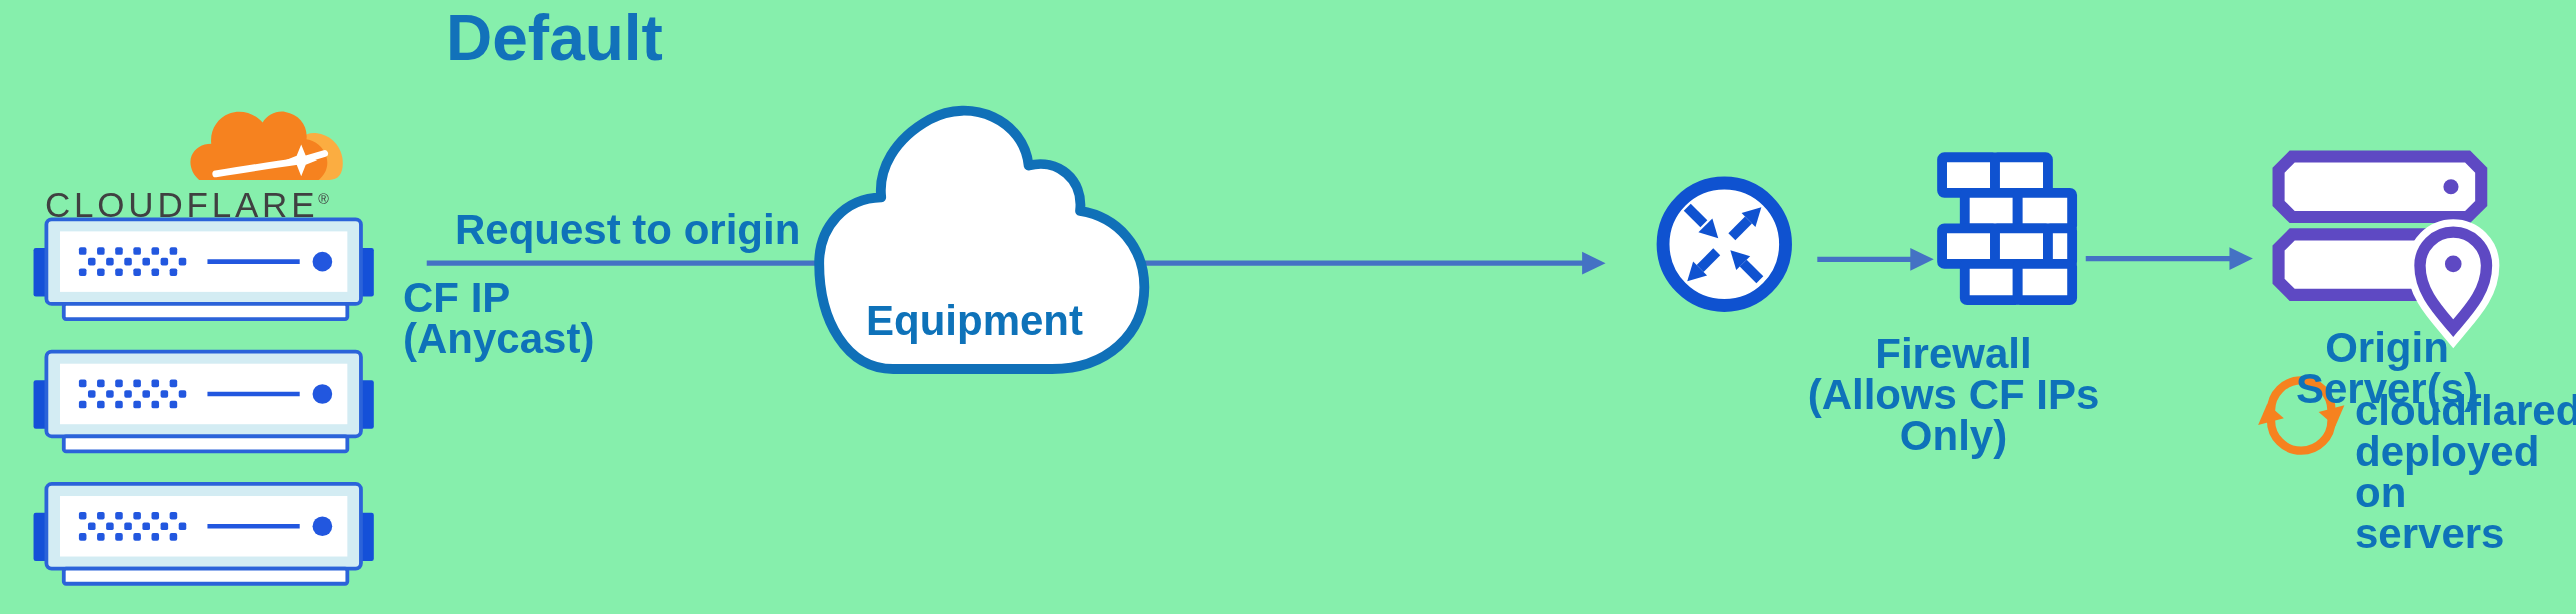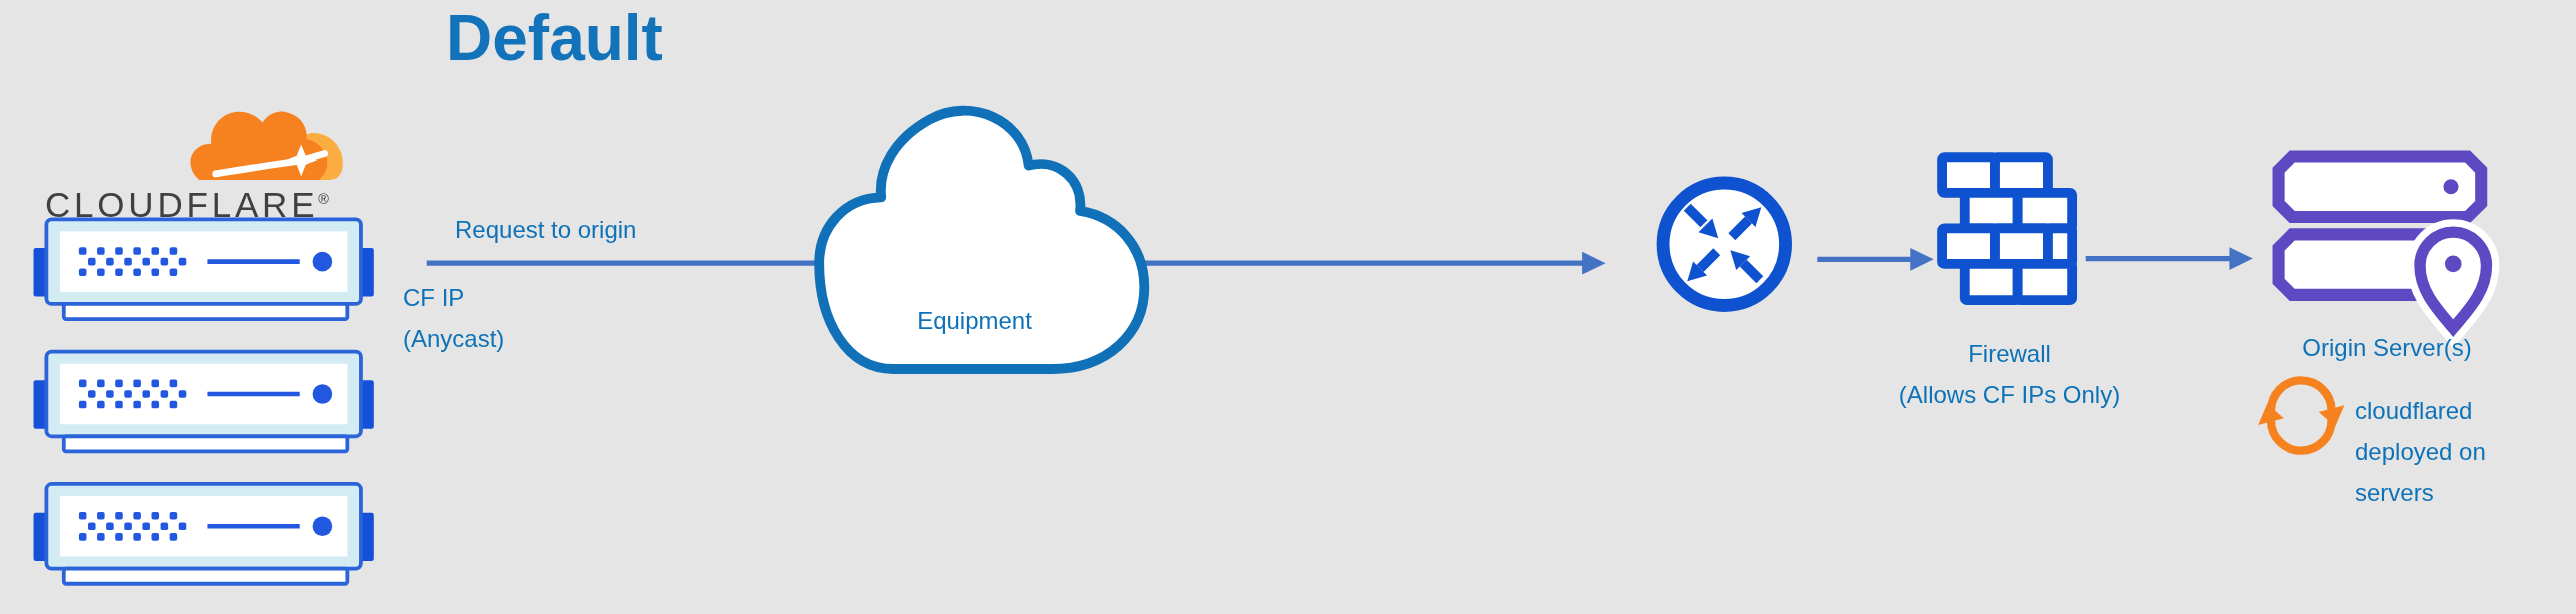--- a/index.html
+++ b/index.html
@@ -1,29 +1,30 @@
 <!DOCTYPE html>
 <html style="font-size:12px"><head>
 <meta charset="utf-8">
 <style>
   html,body{margin:0;padding:0;background:#ffffff;}
   #canvas{
     position:relative;
     width:2576px;height:614px;
-    background:#e5e5e5;
+    background:#86efac;
     overflow:hidden;
     font-family:"Liberation Sans",sans-serif;
   }
   #shapes{position:absolute;left:0;top:0;width:2576px;height:614px;}
   .lbl{
     position:absolute;
     color:#0e72b9;
-    font-size:24px;
+    font-size:42px;
     line-height:41px;
     white-space:pre-line;
+    font-weight:bold;
   }
   .lbl.center{text-align:center;}
   #title{
     position:absolute;left:446px;top:0px;
     color:#1272ba;font-size:64px;line-height:76px;font-weight:600;
   }
   #wordmark{
     position:absolute;left:45px;top:180px;
     color:#404041;font-size:35px;font-weight:normal;letter-spacing:3.8px;
     line-height:38px;white-space:nowrap;
@@ -144,21 +145,21 @@
   <div id="wordmark"><span>CLOUDFLARE</span><span class="reg">®</span></div>
 
   <div class="lbl" style="left:455px;top:209px;">Request to origin</div>
 
   <div class="lbl" style="left:403px;top:277px;">CF IP
 (Anycast)</div>
 
   <div class="lbl center" style="left:861px;top:300px;width:227px;">Equipment</div>
 
 
-  <div class="lbl center" style="left:1816px;top:333px;width:387px;">Firewall
+  <div class="lbl center" style="left:1760px;top:333px;width:387px;">Firewall
 (Allows CF IPs Only)</div>
 
   <div class="lbl center" style="left:2251px;top:327px;width:272px;">Origin Server(s)</div>
 
   <div class="lbl" style="left:2355px;top:390px;">cloudflared
 deployed on
 servers</div>
 
 </div>
 

